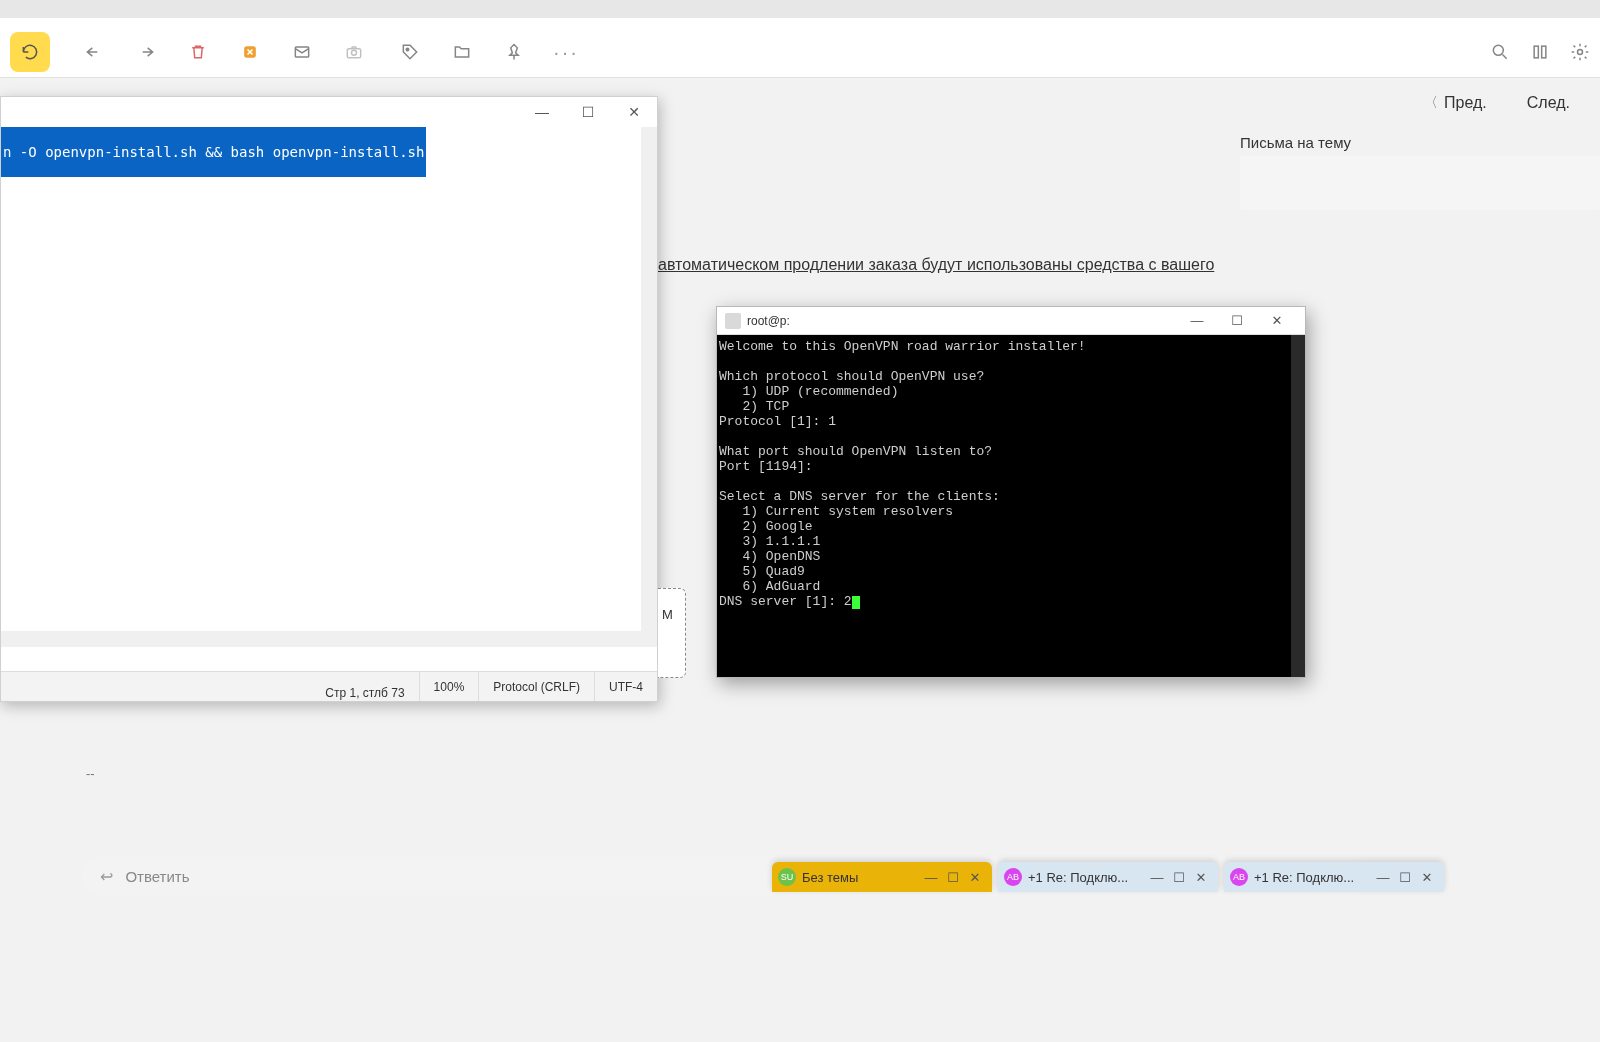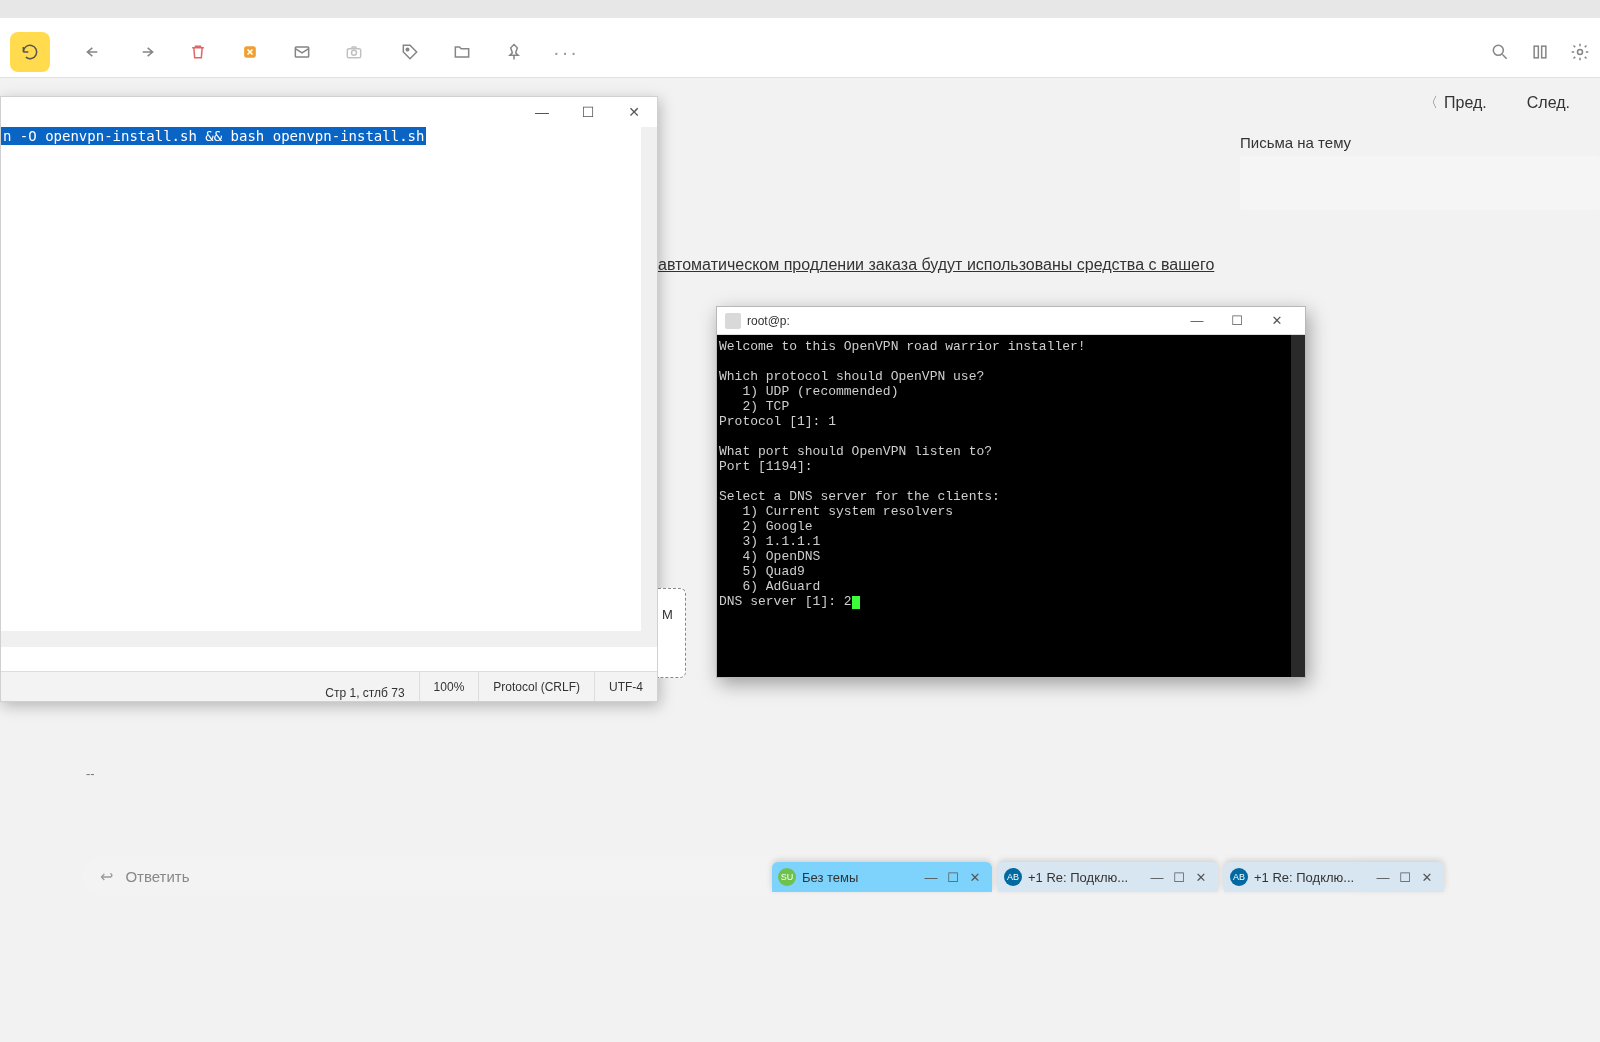--- a/index.html
+++ b/index.html
@@ -28,21 +28,21 @@
   .np-titlebar { height:30px; background:#fff; position:relative; }
   .np-ctrl { position:absolute; top:0; width:46px; height:30px; display:flex; align-items:center; justify-content:center; color:#555; font-size:14px; cursor:pointer; }
   .np-min   { right:92px; }
   .np-max   { right:46px; }
   .np-close { right:0; }
   .np-menu { height:22px; padding:2px 8px; font-size:12.5px; color:#333; border-bottom:1px solid #eee; }
   .np-menu span { margin-right:8px; cursor:pointer; }
   .np-content { position:relative; height:520px; background:#fff; overflow:hidden; }
   .np-scroll { position:absolute; right:0; top:0; width:16px; height:100%; background:#f0f0f0; }
   .np-scroll-h { position:absolute; left:0; bottom:0; height:16px; width:100%; background:#f0f0f0; }
-  .np-sel { position:absolute; left:0; top:0; background:#0a64c4; color:#fff; font-family:Consolas,monospace; font-size:14px; padding:1px 2px; white-space:nowrap; }
+  .np-sel { position:absolute; left:0; top:0; background:#0a64c4; color:#fff; font-family:Consolas,monospace; font-size:14px; padding:17px 2px; white-space:nowrap; }
   .np-status { position:absolute; left:0; bottom:0; width:100%; height:30px; background:#f3f3f3; border-top:1px solid #ddd; font-size:12px; color:#333; display:flex; align-items:center; }
   .np-status div { padding:0 14px; border-left:1px solid #ddd; height:100%; display:flex; align-items:center; }
   .np-status div:first-child { border-left:none; margin-left:auto;margin-top:12px; }
 
   
   .attach-box { position:absolute; left:658px; top:588px; width:28px; height:90px; border:1.5px dashed #888; border-left:none; border-radius:0 6px 6px 0; background:#fff; }
   .attach-box span { position:absolute; left:4px; top:18px; font-size:13px; color:#333; }
 
   
   .ssh { position:absolute; left:716px; top:306px; width:590px; height:372px; background:#6d28d9; border:1px solid #b8b8b8; box-shadow:3px 6px 18px rgba(0,0,0,.35); }
@@ -57,25 +57,25 @@
 
   
   .reply-bar { position:absolute; left:82px; top:856px; width:1290px; height:40px; background:#f3f3f3; border-radius:20px; display:flex; align-items:center; padding:0 18px; color:#888; font-size:15px; gap:12px; cursor:text; }
   .reply-bar .arrow { color:#9a9a9a; font-size:16px; }
 
   
   .chat-tab { position:absolute; bottom:150px; height:30px; border-radius:6px 6px 0 0; display:flex; align-items:center; padding:0 6px 0 6px; font-size:13px; color:#333; gap:6px; box-shadow:0 -2px 6px rgba(0,0,0,.15); }
   .chat-tab .avatar { width:18px; height:18px; border-radius:50%; display:flex; align-items:center; justify-content:center; font-size:9px; color:#fff; }
   .chat-tab .tctl { display:flex; gap:0; margin-left:auto; }
   .chat-tab .tctl span { width:22px; text-align:center; color:#555; cursor:pointer; }
-  .ct1 { left:772px;  width:220px; background:#7dd3fc; }
+  .ct1 { left:772px;  width:220px; background:#eab308; }
   .ct2 { left:998px;  width:220px; background:#d8e6f2; }
   .ct3 { left:1224px; width:220px; background:#d8e6f2; }
   .ct1 .avatar { background:#6cc24a; }
-  .ct2 .avatar, .ct3 .avatar { background:#0369a1; }
+  .ct2 .avatar, .ct3 .avatar { background:#d946ef; }
 
   .sig-dash { position:absolute; left:86px; top:766px; color:#777; font-size:13px; }
 
   
   svg.i { width:20px; height:20px; stroke:#858585; fill:none; stroke-width:1.8; }
   .tb-refresh svg.i { stroke:#555; }
 </style>
 </head>
 <body>
 

